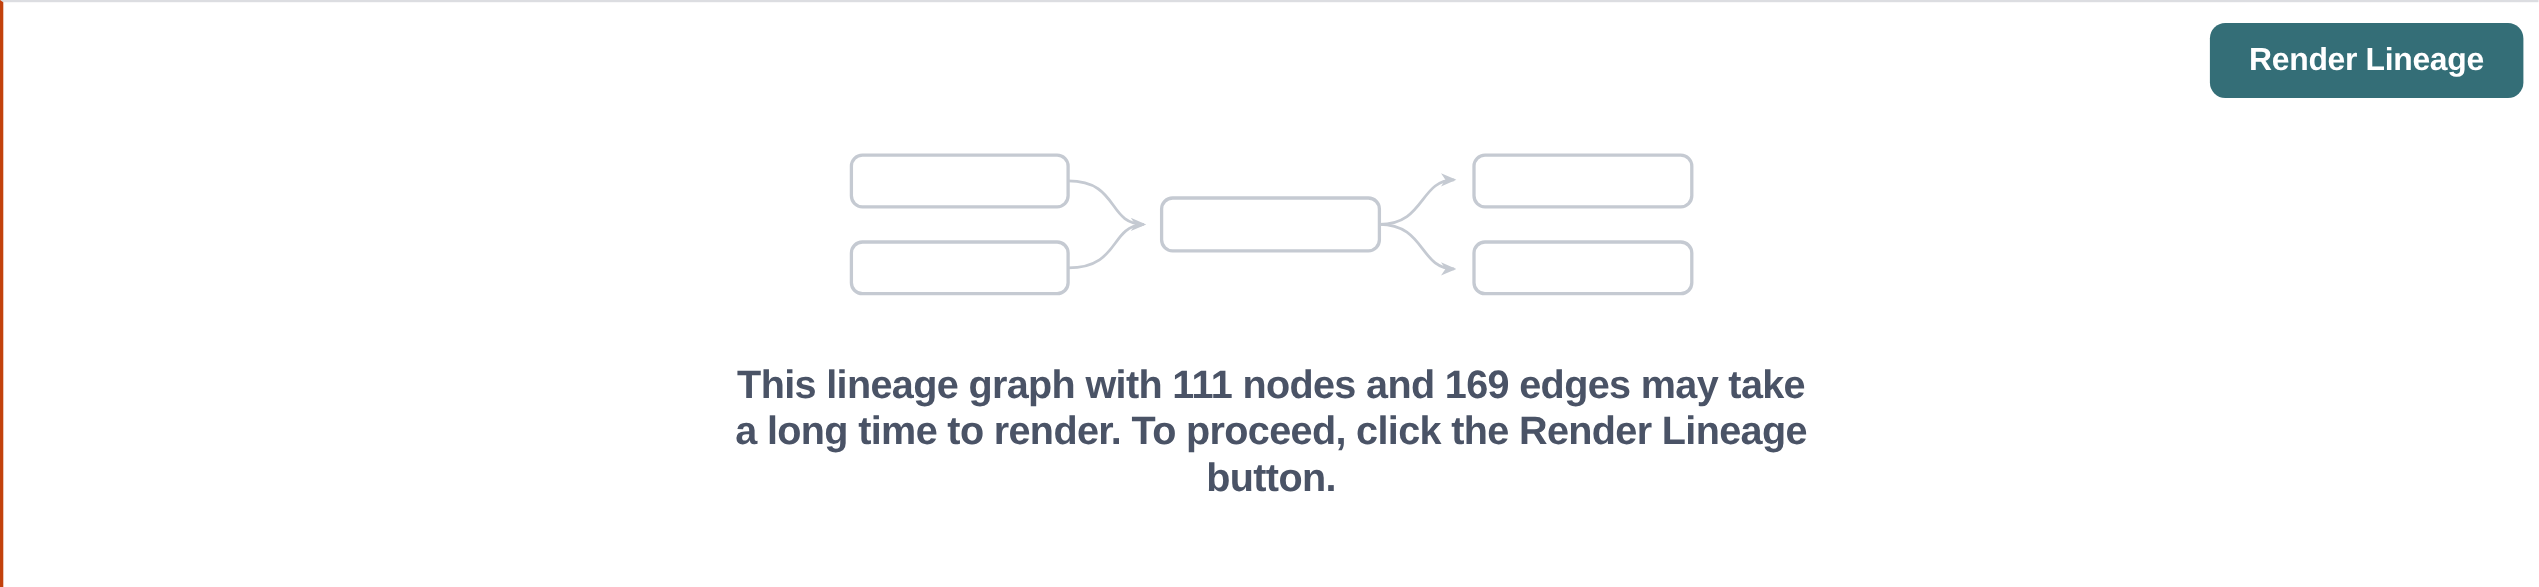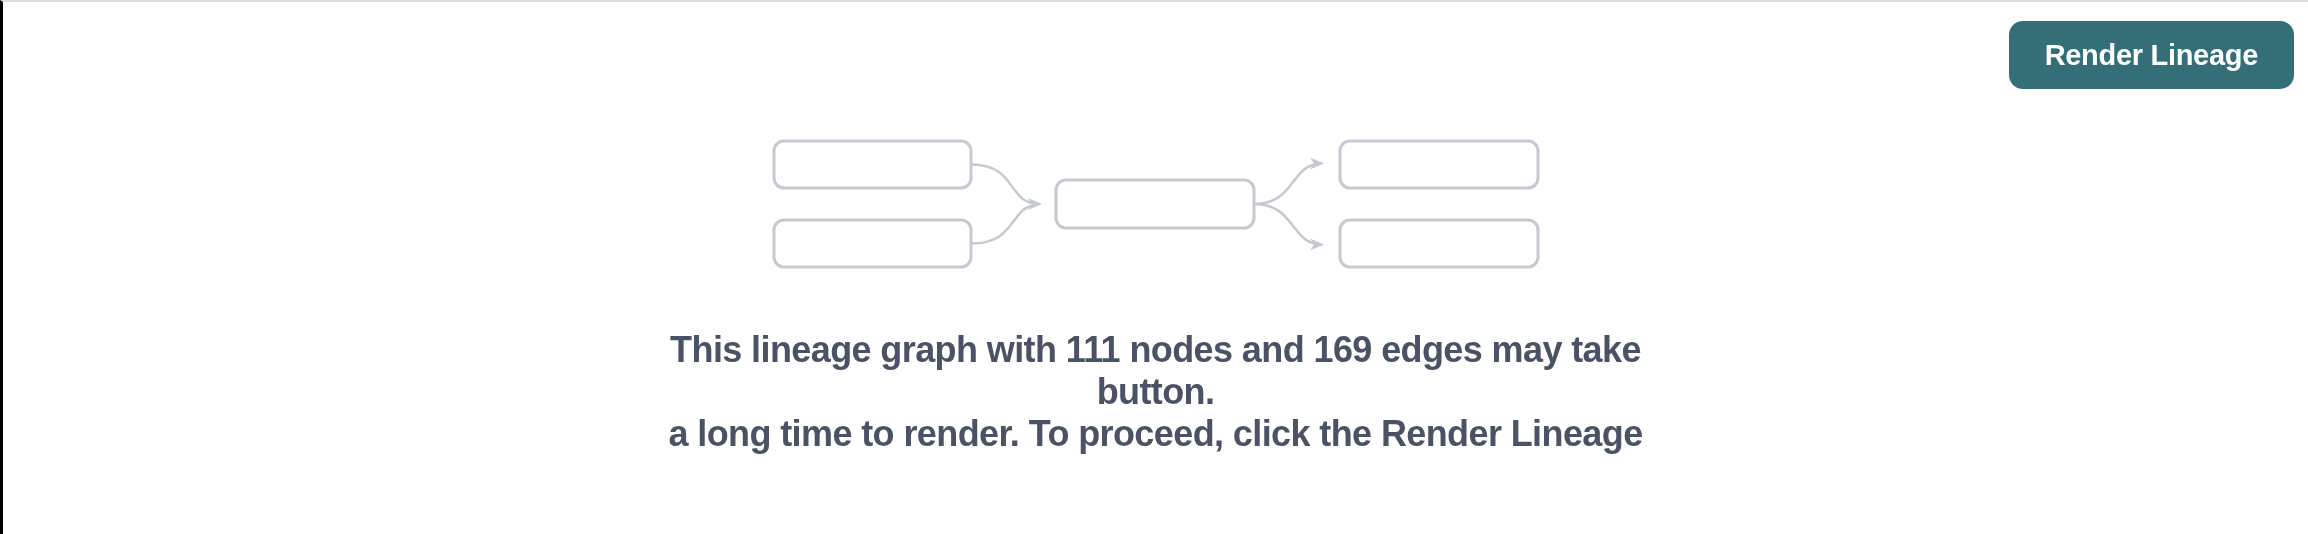--- a/index.html
+++ b/index.html
@@ -13,21 +13,21 @@
     width: 2308px;
     height: 534px;
     background: #ffffff;
     overflow: hidden;
     box-sizing: border-box;
   }
   .panel {
     position: absolute;
     inset: 0;
     border-top: 2px solid #dcdde1;
-    border-left: 3px solid #000000;
+    border-left: 3px solid #c2410c;
     box-sizing: border-box;
     background: #ffffff;
   }
   .render-btn {
     position: absolute;
     top: 19px;
     right: 14px;
     height: 68px;
     padding: 0 36px;
     background: #346e77;
@@ -92,19 +92,19 @@
             <rect x="8" y="87" width="197" height="47" rx="10"></rect>
             <rect x="290" y="47" width="198" height="48" rx="10"></rect>
             <rect x="574" y="8" width="198" height="47" rx="10"></rect>
             <rect x="574" y="87" width="198" height="47" rx="10"></rect>
           </g>
         </svg>
       </div>
 
       <div class="message">
         <div>This lineage graph with 111 nodes and 169 edges may take</div>
+        <div>a long time to render. To proceed, click the Render Lineage</div>
         <div>button.</div>
-        <div>a long time to render. To proceed, click the Render Lineage</div>
       </div>
 
     </div>
   </div>
 </div>
 
 </body></html>

